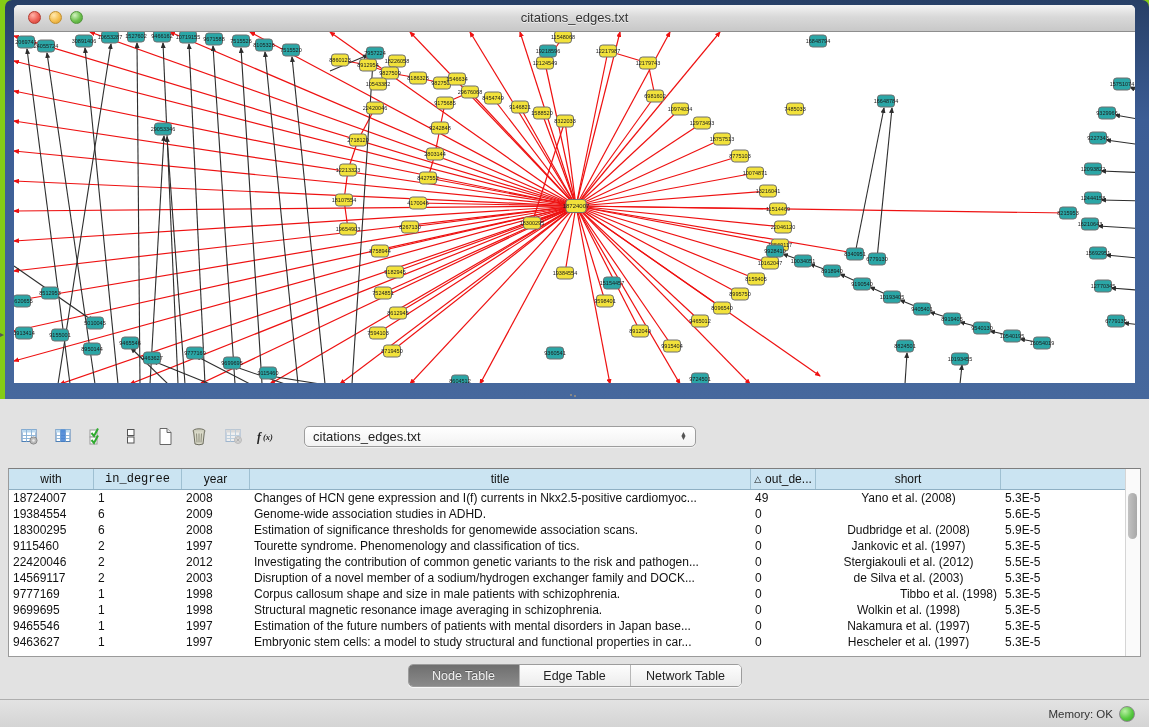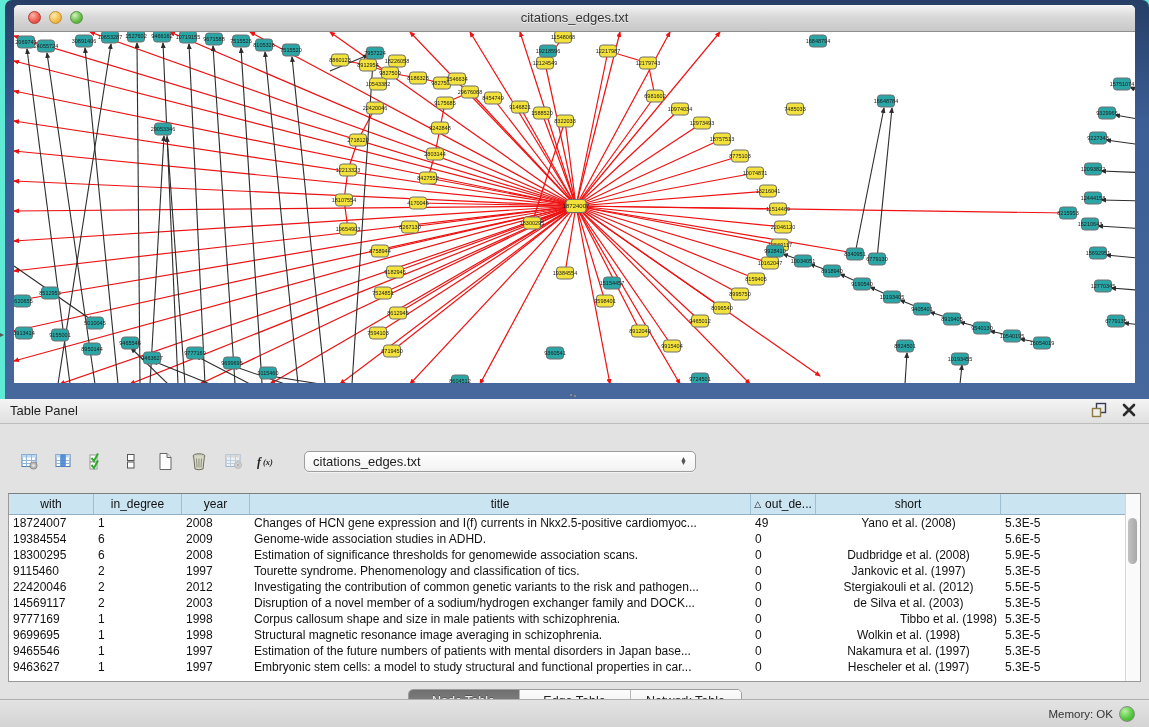--- a/index.html
+++ b/index.html
@@ -1,16 +1,16 @@
 <!DOCTYPE html>
 <html><head>
 <meta charset="utf-8">
 <style>
   html,body{margin:0;padding:0;}
-  #app{position:relative;width:1149px;height:727px;background:#5eead4;font-family:"Liberation Sans",sans-serif;overflow:hidden;}
+  #app{position:relative;width:1149px;height:727px;background:#84cc16;font-family:"Liberation Sans",sans-serif;overflow:hidden;}
 
   
   #frame{position:absolute;left:5px;top:0;width:1144px;height:399px;box-sizing:border-box;
          padding:5px 14px 16px 9px;background:linear-gradient(#273f66,#3c5d95 30%,#46689d);border-radius:7px 7px 0 0;}
   #win{width:100%;height:100%;border-radius:5px 5px 0 0;overflow:hidden;background:#fff;}
   #titlebar{position:relative;height:26px;background:linear-gradient(#f4f4f4,#d9d9d9 45%,#c8c8c8);border-bottom:1px solid #8e8e8e;}
   #title{position:absolute;left:0;right:0;top:5px;text-align:center;font-size:13px;color:#333;text-shadow:0 1px 0 rgba(255,255,255,.7);}
   .lights{position:absolute;left:14px;top:6px;display:flex;gap:8px;}
   .light{width:13px;height:13px;border-radius:50%;box-sizing:border-box;}
   .light.red{background:radial-gradient(circle at 35% 30%,#ffb3a7,#ee6156 55%,#c93c31);border:1px solid #b33a30;}
@@ -662,32 +662,20 @@
               <text x="576" y="207" text-anchor="middle" font-size="6" fill="#1c1c1c" font-family="Liberation Sans, sans-serif">18724007</text>
             </g>
           </svg>
       </div>
     </div>
   </div>
   <div id="edge-strip-arrow">▸</div>
   <div id="grip"></div>
 
   <div id="table-panel">
-    <div id="panel-header">
-      <div id="panel-title">Table Panel</div>
-      <div id="panel-header-icons">
-        <svg class="hicon" viewBox="0 0 16 16">
-          <rect x="5.5" y="1.5" width="9" height="9" fill="none" stroke="#3a3a5c" stroke-width="1.4"></rect>
-          <rect x="1.5" y="6.5" width="8" height="8" fill="#efefef" stroke="#8a7a40" stroke-width="1.4"></rect>
-        </svg>
-        <svg class="hicon" viewBox="0 0 16 16">
-          <path d="M3 3 L13 13 M13 3 L3 13" stroke="#2b2b2b" stroke-width="2.6" stroke-linecap="round"></path>
-        </svg>
-      </div>
-    </div>
 
     <div id="toolbar">
 
       <div class="tbtn">
           <span>
             <svg width="19" height="18" viewBox="0 0 18 18">
               <rect x="1.5" y="2.5" width="14" height="12" fill="#fff" stroke="#4d7fb5"></rect>
               <rect x="1.5" y="2.5" width="14" height="3" fill="#bcd9ef"></rect>
               <path d="M6 2.5V14.5 M11 2.5V14.5 M1.5 8.5H15.5 M1.5 11.5H15.5" stroke="#8fb6d9" fill="none"></path>
               <circle cx="13" cy="13.5" r="3.6" fill="#b9b9b9" stroke="#8a8a8a"></circle>
@@ -767,21 +755,21 @@
           </span>
       </div>
     </div>
 
     <div id="tablewrap">
       <div id="grid">
           <div class="hrow">
             <div class="hcell" style="width: 85px;">
               <span>with</span>
             </div>
-            <div class="hcell" style="width: 88px;">
+            <div class="hcell" style="width: 88px; font-family: Liberation Mono, monospace;">
               <span>in_degree</span>
             </div>
             <div class="hcell" style="width: 68px;">
               <span>year</span>
             </div>
             <div class="hcell" style="width: 501px;">
               <span>title</span>
             </div>
             <div class="hcell" style="width: 65px;">
               <span class="sortglyph">△</span>

